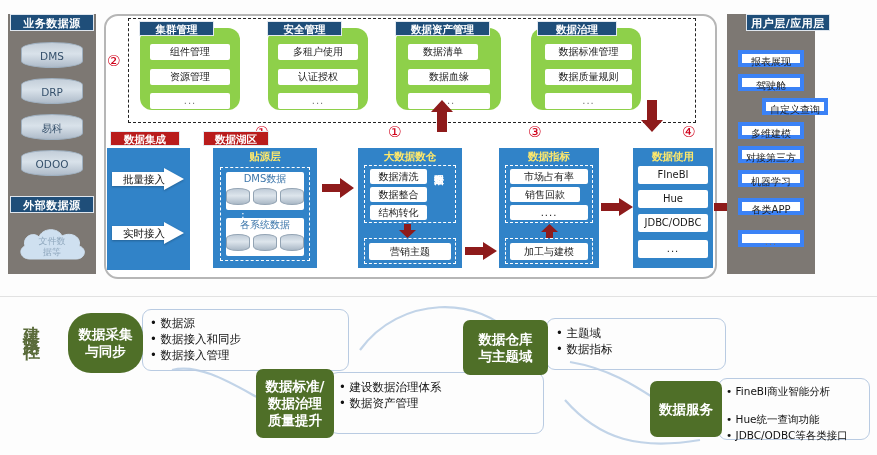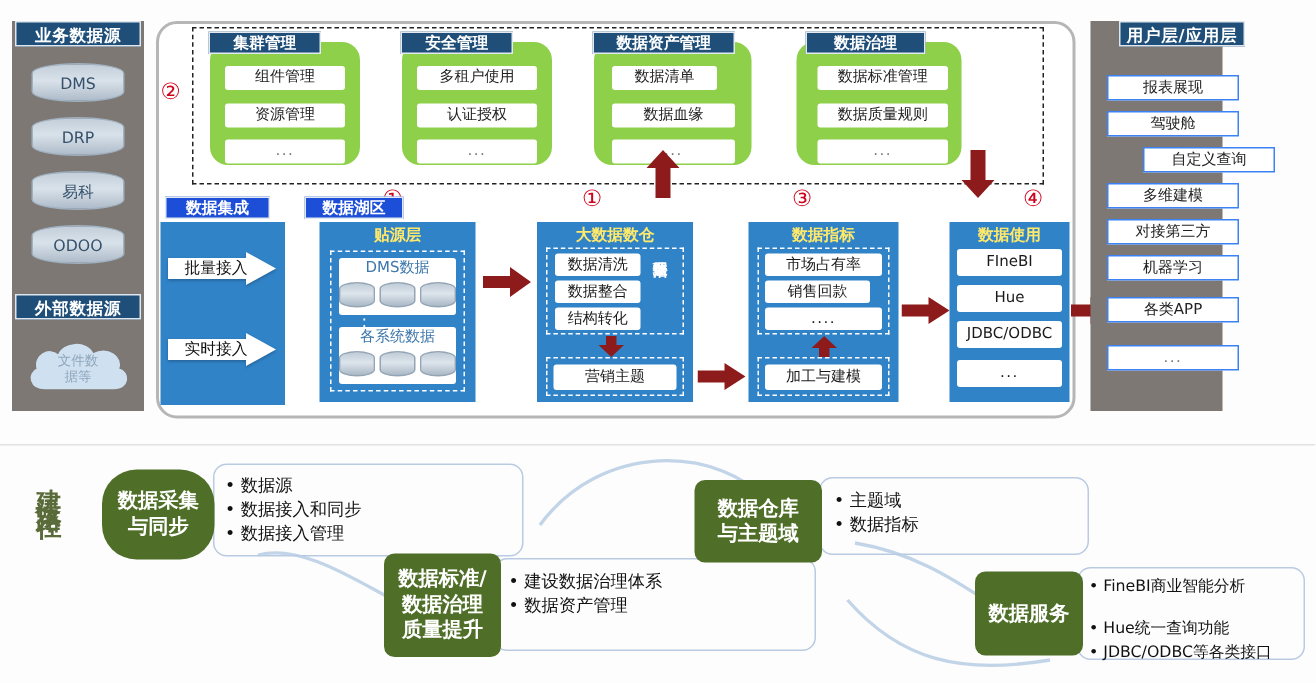--- a/index.html
+++ b/index.html
@@ -34,21 +34,21 @@
     display:flex;align-items:center;justify-content:center;
     line-height:11px;
   }
   #cloud svg{position:absolute;left:0;top:0;}
   #cloud span{position:relative;z-index:2;}
 
   
   #user-col{left:727px;top:14px;width:88px;height:260px;background:#7d7873;}
   #user-title{left:729px;top:14px;width:84px;margin-left:17px;}
   .u-item{
-    left:738px;width:88px;height:17px;background:#fff;border:1px solid #3b82f6;
+    left:738px;width:66px;height:17px;background:#fff;border:4px solid #3b82f6;
     font-size:10px;color:#222;text-align:center;line-height:16px;
   }
 
   
   #main-card{
     left:104px;top:14px;width:613px;height:265px;
     background:#fff;border:2.5px solid #b6b6b6;border-radius:14px;
   }
   #gov-dash{
     left:128px;top:18px;width:568px;height:105px;
@@ -61,21 +61,21 @@
   }
   .gp-item{
     background:#fff;height:16px;border-radius:2px;
     font-size:10px;color:#222;text-align:center;line-height:16px;
   }
   .gp-dots{color:#777;letter-spacing:1px;font-size:10px;}
 
   
   .bluepanel{background:#3183c8;}
   .bp-title{
-    background:#1d4ed8;color:#fff;font-weight:bold;font-size:10.5px;
+    background:#b91c1c;color:#fff;font-weight:bold;font-size:10.5px;
     text-align:center;line-height:15px;height:15px;border:1px solid #e3e9f0;
   }
   .bp-head{
     color:#ffe96b;font-weight:bold;font-size:10.5px;text-align:center;font-family:Liberation Serif, serif;
   }
   .wbox{
     background:#fff;border-radius:2px;font-size:10px;color:#1a1a1a;
     text-align:center;line-height:15px;height:15px;
   }
   .dashwhite{border:1.3px dashed #ffffff;}

